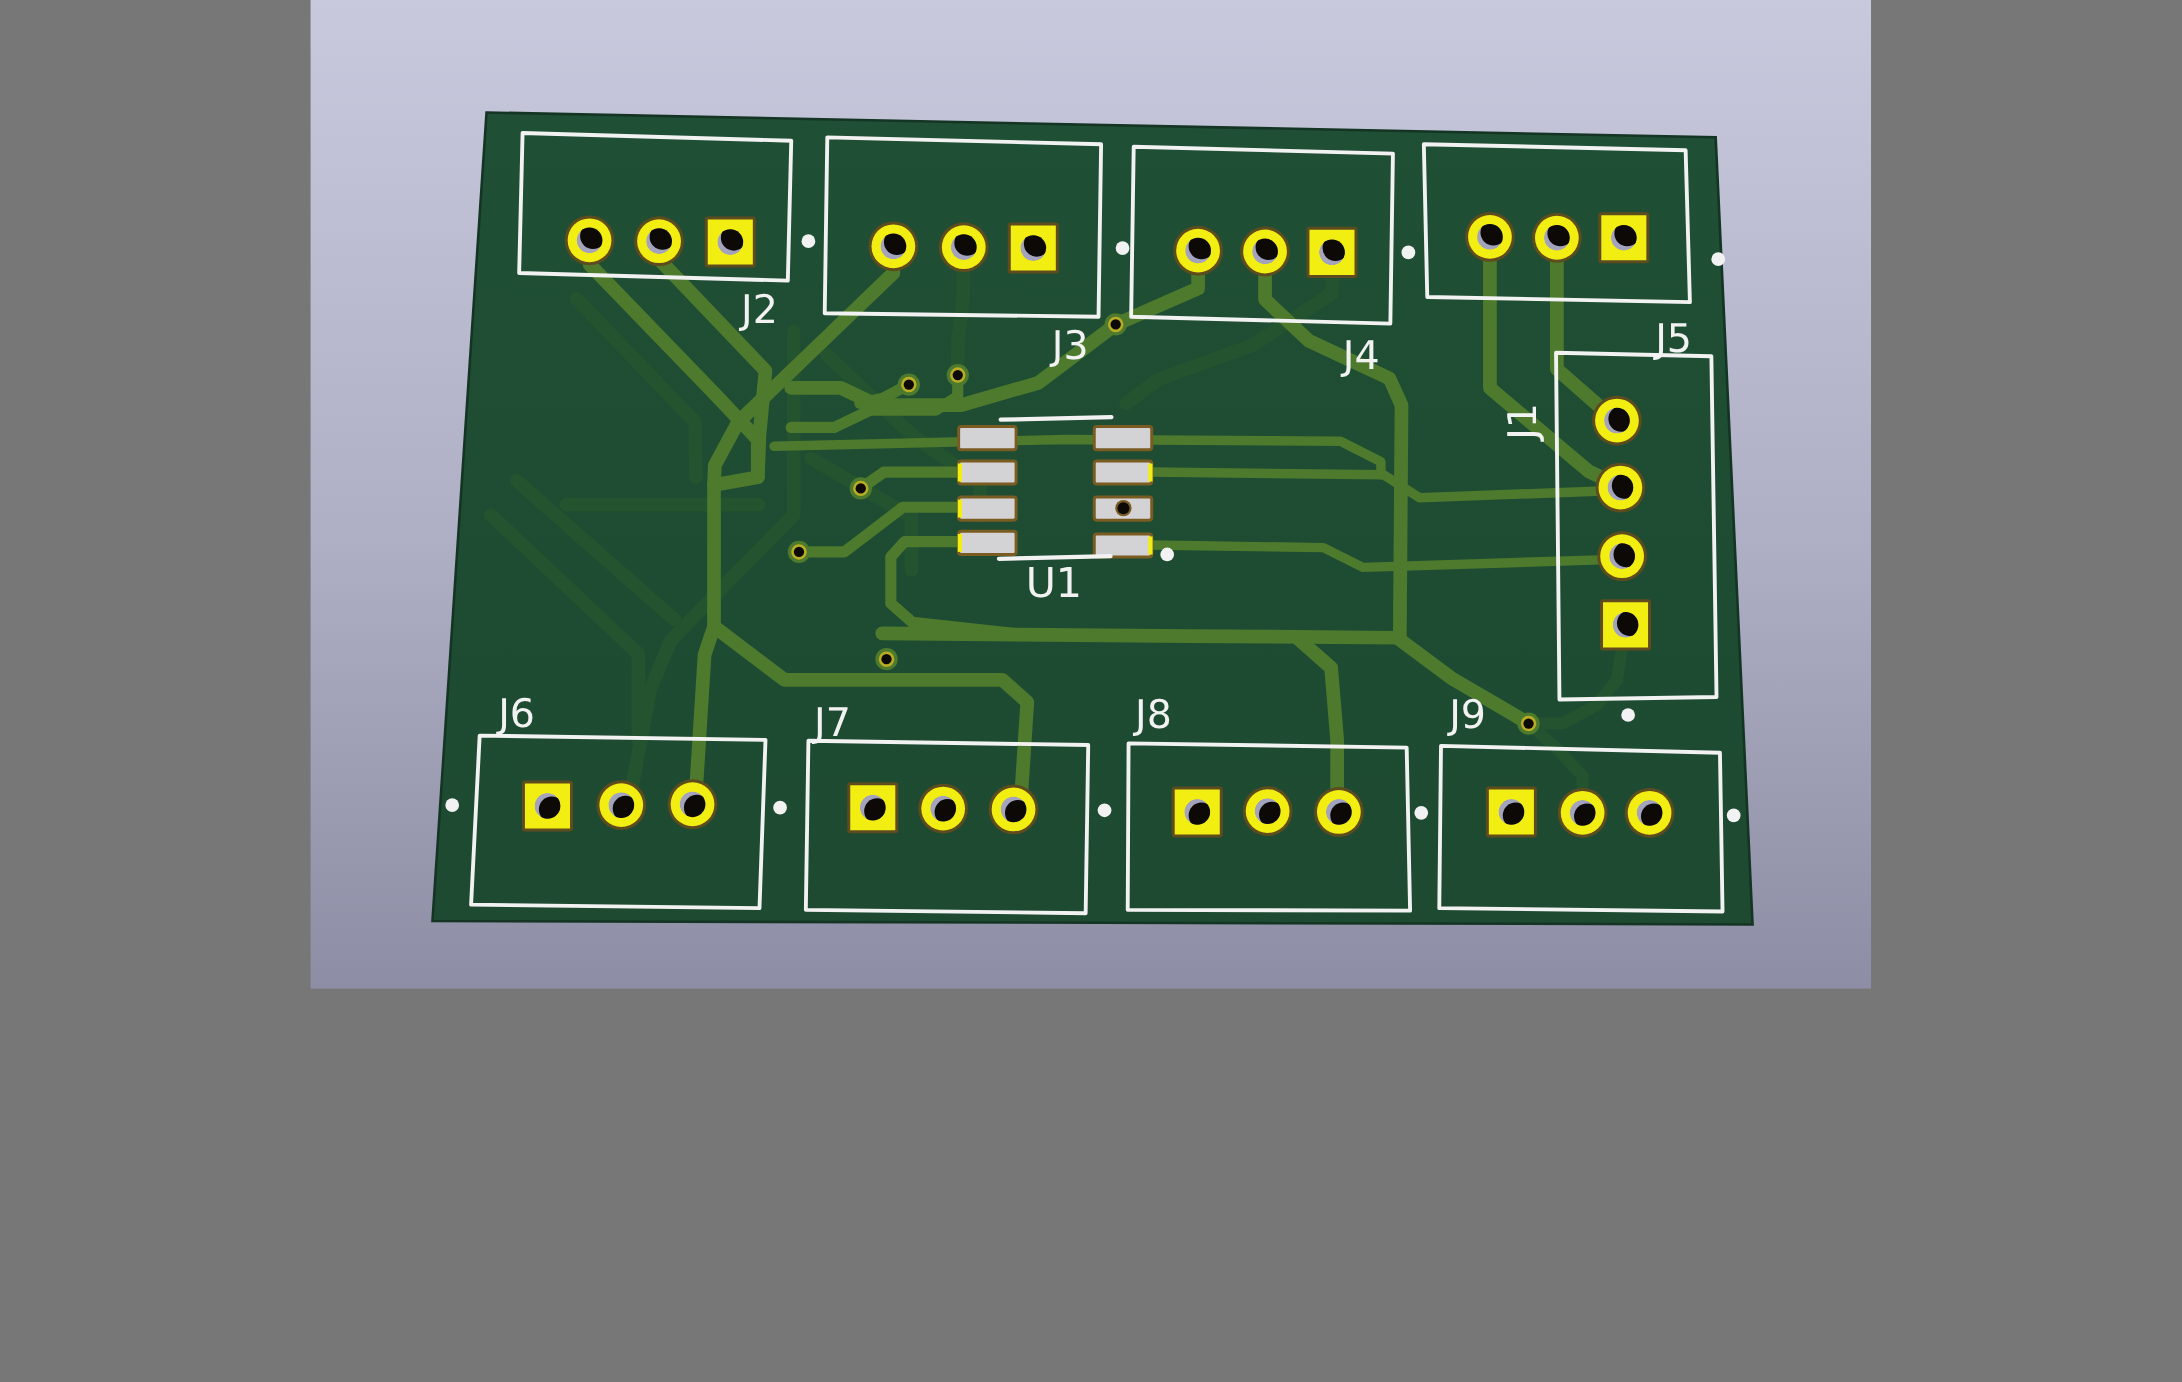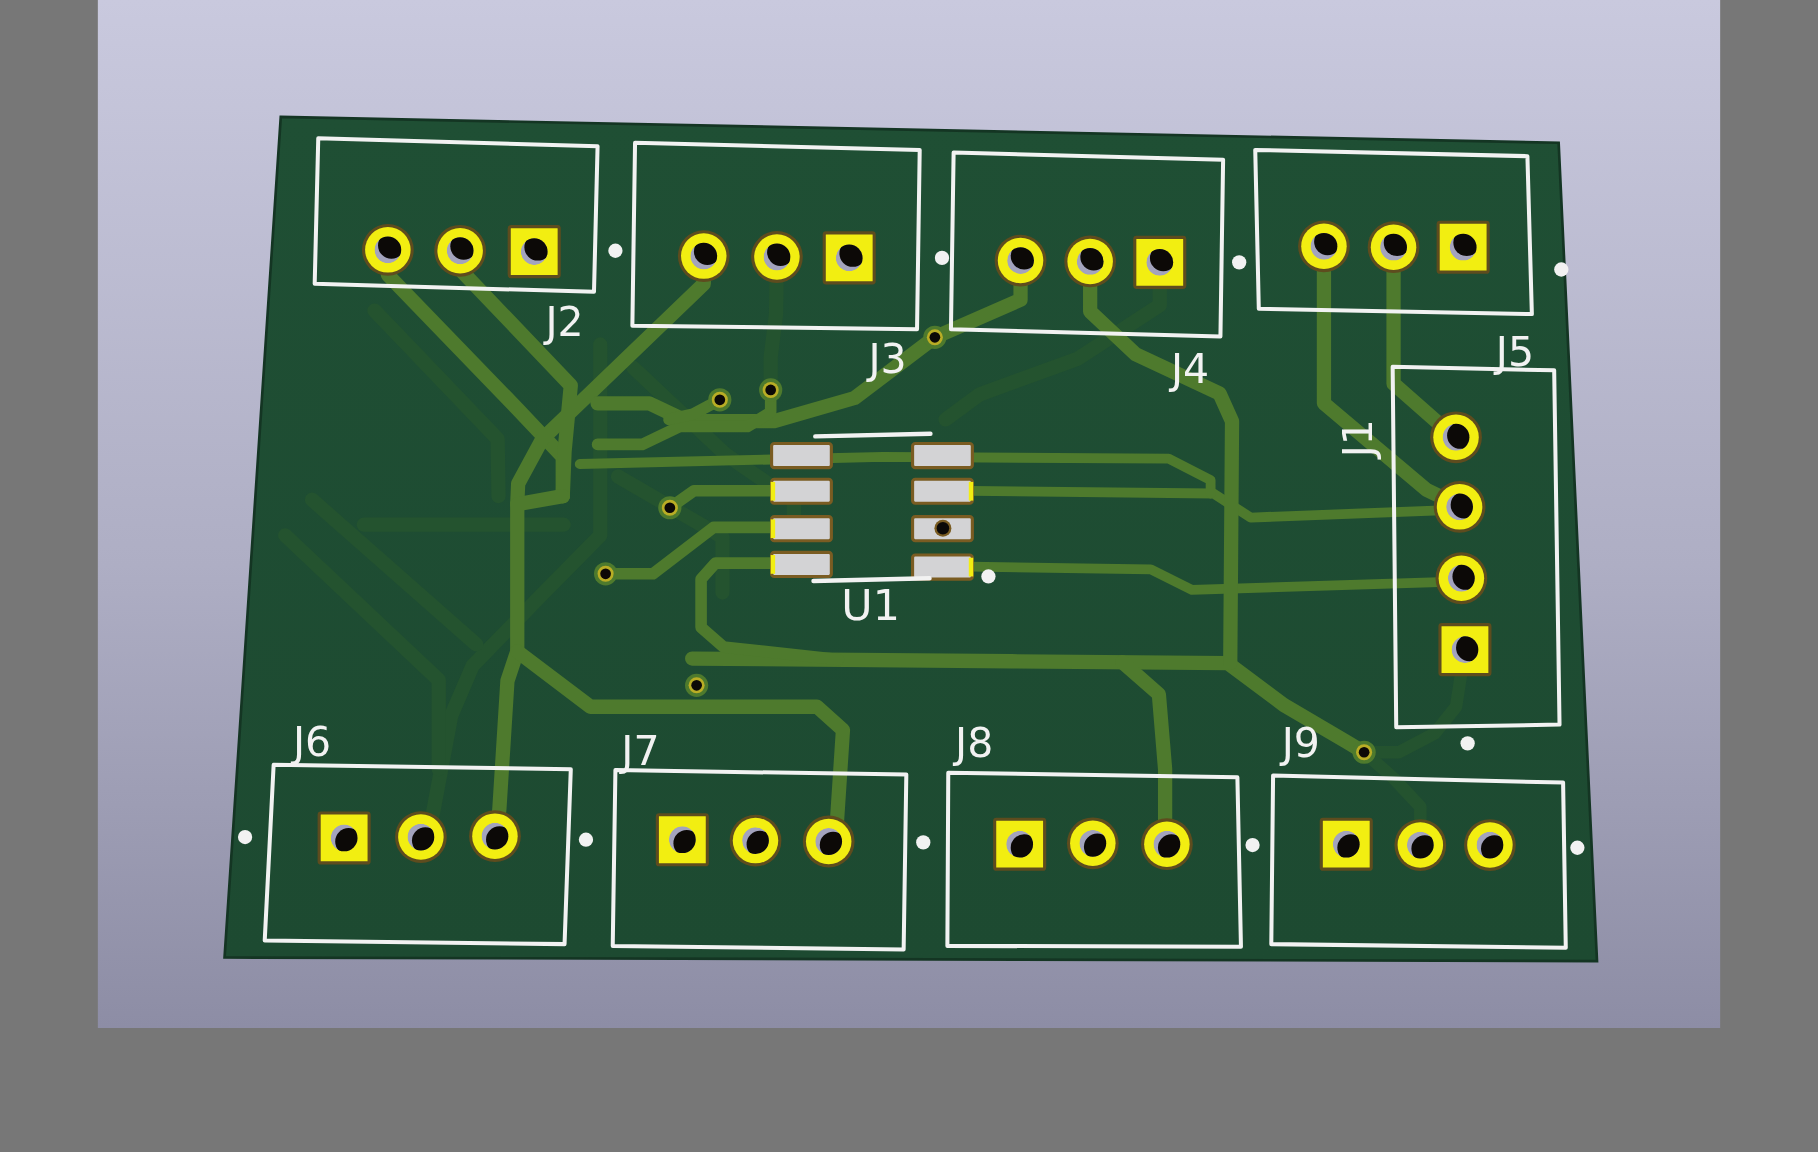--- a/index.html
+++ b/index.html
@@ -1,18 +1,18 @@
 <!DOCTYPE html>
 <html><head>
 <meta charset="utf-8">
 <style>
   html,body{margin:0;padding:0;background:#777;}
   .viewport{
     position:relative;
-    width:1818px;height:1028px;
+    width:1818px;height:824px;
     overflow:hidden;
     font-family:"DejaVu Sans", sans-serif;
   }
   svg{display:block;width:100%;height:100%;}
   text{font-family:"DejaVu Sans", sans-serif;}
 </style>
 </head>
 <body>
 
 <div class="viewport">

